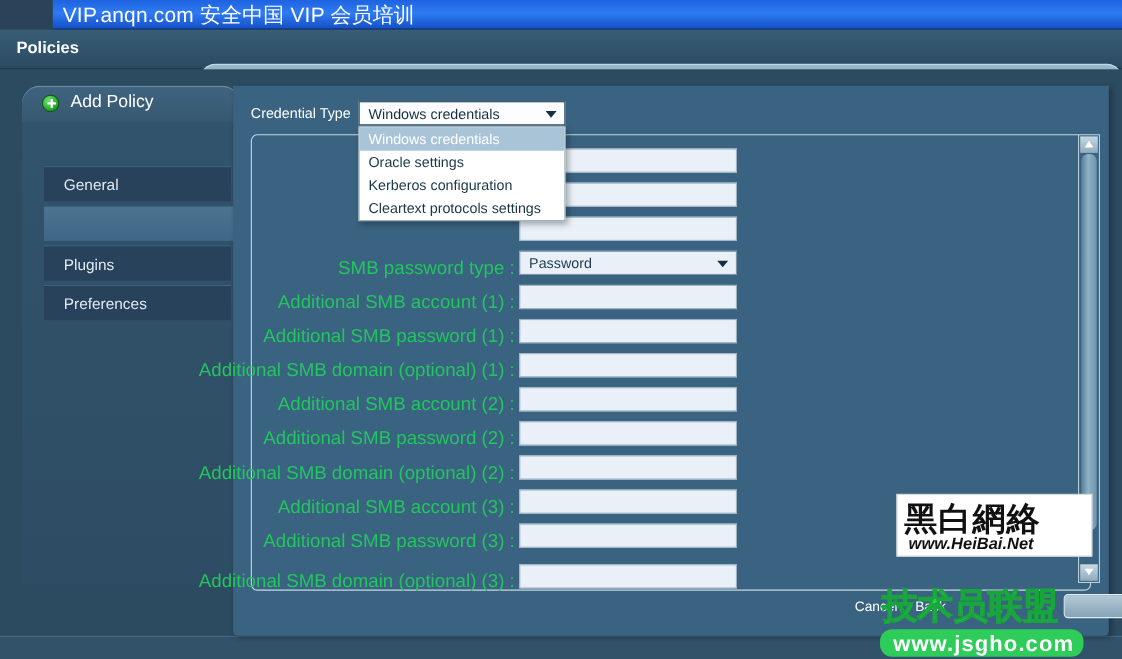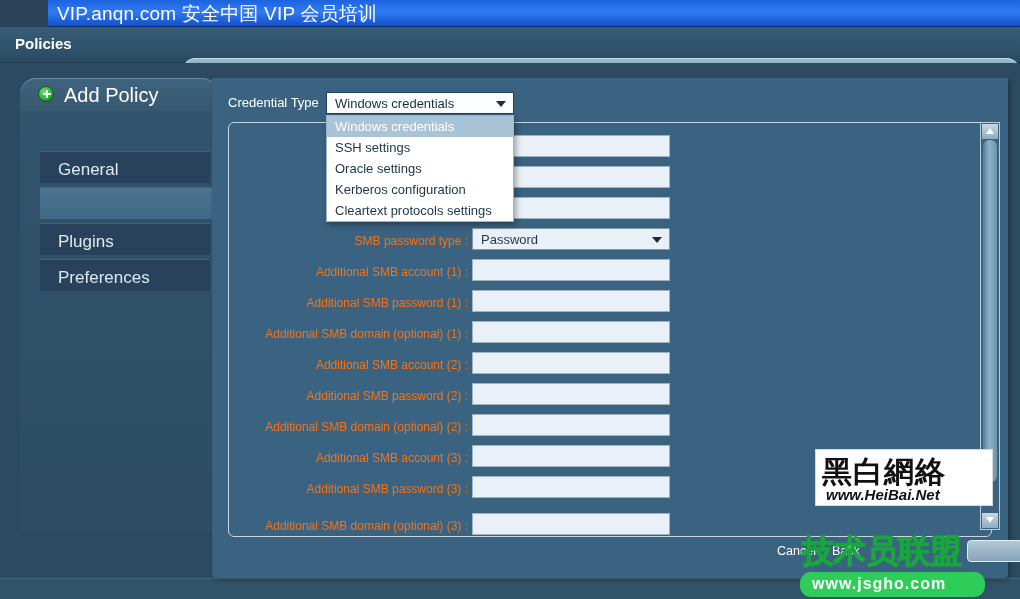--- a/index.html
+++ b/index.html
@@ -36,27 +36,27 @@
   
   #addPolicy{position:absolute;left:20px;top:78px;width:198px;height:33px;
     border-radius:16px 16px 0 0;
     background:linear-gradient(to bottom,#3f6480 0%,#37596f 100%);
     box-shadow:inset 0 1px 0 rgba(190,215,230,.35);}
   #addPolicy .plus{position:absolute;left:18px;top:8px;width:16px;height:16px;border-radius:50%;
     background:radial-gradient(circle at 35% 30%,#6fe06f,#1f9b2a 75%);
     border:1px solid #0e5c17;box-sizing:border-box;}
   #addPolicy .plus:before{content:"";position:absolute;left:7px;top:3px;width:2px;height:8px;background:#fff;}
   #addPolicy .plus:after{content:"";position:absolute;left:4px;top:6px;width:8px;height:2px;background:#fff;}
-  #addPolicy .lbl{position:absolute;left:44px;top:6px;color:#ffffff;font-size:20px;}
+  #addPolicy .lbl{position:absolute;left:44px;top:6px;color:#ffffff;font-size:16px;}
 
   #sidepanel{position:absolute;left:20px;top:111px;width:198px;height:420px;
     background:linear-gradient(to bottom,#31536b 0%,#2e4d64 100%);}
   .sideitem{position:absolute;left:20px;width:170px;height:32px;
     background:#27425a;border-top:1px solid #3d6381;box-sizing:border-box;cursor:pointer;}
-  .sideitem span{position:absolute;left:18px;top:8px;color:#dfe9f0;font-size:17px;}
+  .sideitem span{position:absolute;left:18px;top:8px;color:#dfe9f0;font-size:14px;}
   .sideitem.active{background:linear-gradient(to bottom,#4a7490 0%,#3f6886 100%);
     width:178px;}
   .sideitem.active span{color:#ffffff;font-weight:bold;margin-top:36px;}
 
   
   #content{position:absolute;left:212px;top:78px;width:796px;height:500px;
     background:#3a6381;border-radius:0 0 4px 4px;
     box-shadow:2px 2px 5px rgba(0,0,0,.28);}
   #formbox{position:absolute;left:16px;top:44px;width:764px;height:415px;
     border:1px solid #c6d7e1;border-radius:6px;box-sizing:border-box;
@@ -73,21 +73,21 @@
 
   #credOptions{position:absolute;left:326px;top:115px;width:188px;
     background:#ffffff;border:1px solid #9fb4c2;box-sizing:border-box;
     box-shadow:2px 3px 6px rgba(0,0,0,.35);z-index:40;}
   .opt{height:21px;line-height:21px;padding-left:8px;color:#1b3646;font-size:13px;
     white-space:nowrap;cursor:pointer;}
   .opt.sel{background:#a9c4d6;color:#ffffff;}
 
   
   .row{position:absolute;left:0;width:700px;height:31px;}
-  .row .lab{position:absolute;right:232px;top:6px;color:#f97316;font-size:12px;
+  .row .lab{position:absolute;right:232px;top:6px;color:#22c55e;font-size:17px;
     text-align:right;white-space:nowrap;}
   .row .inp{position:absolute;left:472px;top:0px;width:198px;height:22px;
     background:#e9f0f7;border:1px solid #9db3c2;box-sizing:border-box;cursor:text;}
   .row .sel{position:absolute;left:472px;top:0px;width:198px;height:22px;
     background:#e9f0f7;border:1px solid #7f98a9;box-sizing:border-box;cursor:pointer;}
   .row .sel .t{position:absolute;left:8px;top:3px;color:#1d3a4c;font-size:13px;}
   .row .sel .a{position:absolute;right:7px;top:8px;width:0;height:0;
     border-left:5px solid transparent;border-right:5px solid transparent;border-top:6px solid #16303f;}
 
   
@@ -118,21 +118,21 @@
     background:#ffffff;border:1px solid #d8d8d8;box-sizing:border-box;z-index:60;}
   #wm1 .cn{position:absolute;left:6px;top:2px;color:#111;font-size:30px;font-weight:bold;
     letter-spacing:1px;white-space:nowrap;}
   #wm1 .en{position:absolute;left:10px;top:36px;color:#111;font-size:15px;font-weight:bold;
     font-style:italic;white-space:nowrap;}
   #wm2{position:absolute;left:802px;top:530px;z-index:60;}
   #wm2 .cn{position:absolute;left:0px;top:0px;color:#2ecc58;font-size:32px;font-weight:bold;
     white-space:nowrap;-webkit-text-stroke:1px #18a53c;}
   #wm2 .bar{position:absolute;left:-2px;top:42px;width:185px;height:25px;
     background:#2ecc58;border-radius:11px;}
-  #wm2 .bar span{position:absolute;left:12px;top:3px;color:#ffffff;font-size:16px;
+  #wm2 .bar span{position:absolute;left:12px;top:3px;color:#ffffff;font-size:20px;
     font-weight:bold;letter-spacing:1px;}
 </style>
 </head>
 <body>
 
 <div id="titlebar">
   <div class="txt">VIP.anqn.com  安全中国 VIP 会员培训</div>
 </div>
 
 <div id="navbar">
@@ -230,21 +230,20 @@
       <div class="inp"></div>
     </div>
     <div class="row" style="top: 489px; margin-top: 24px;">
       <div class="lab">Additional SMB domain (optional) (3) :</div>
       <div class="inp"></div>
     </div>
   </div>
 
 <div id="credOptions">
     <div class="opt sel">Windows credentials</div>
-    <div class="opt">SSH settings</div>
     <div class="opt">Oracle settings</div>
     <div class="opt">Kerberos configuration</div>
     <div class="opt">Cleartext protocols settings</div>
   </div>
 
 <div id="sbar">
   <div id="sbUp">
       <div class="tri"></div>
     </div>
   <div id="sbThumb"></div>

